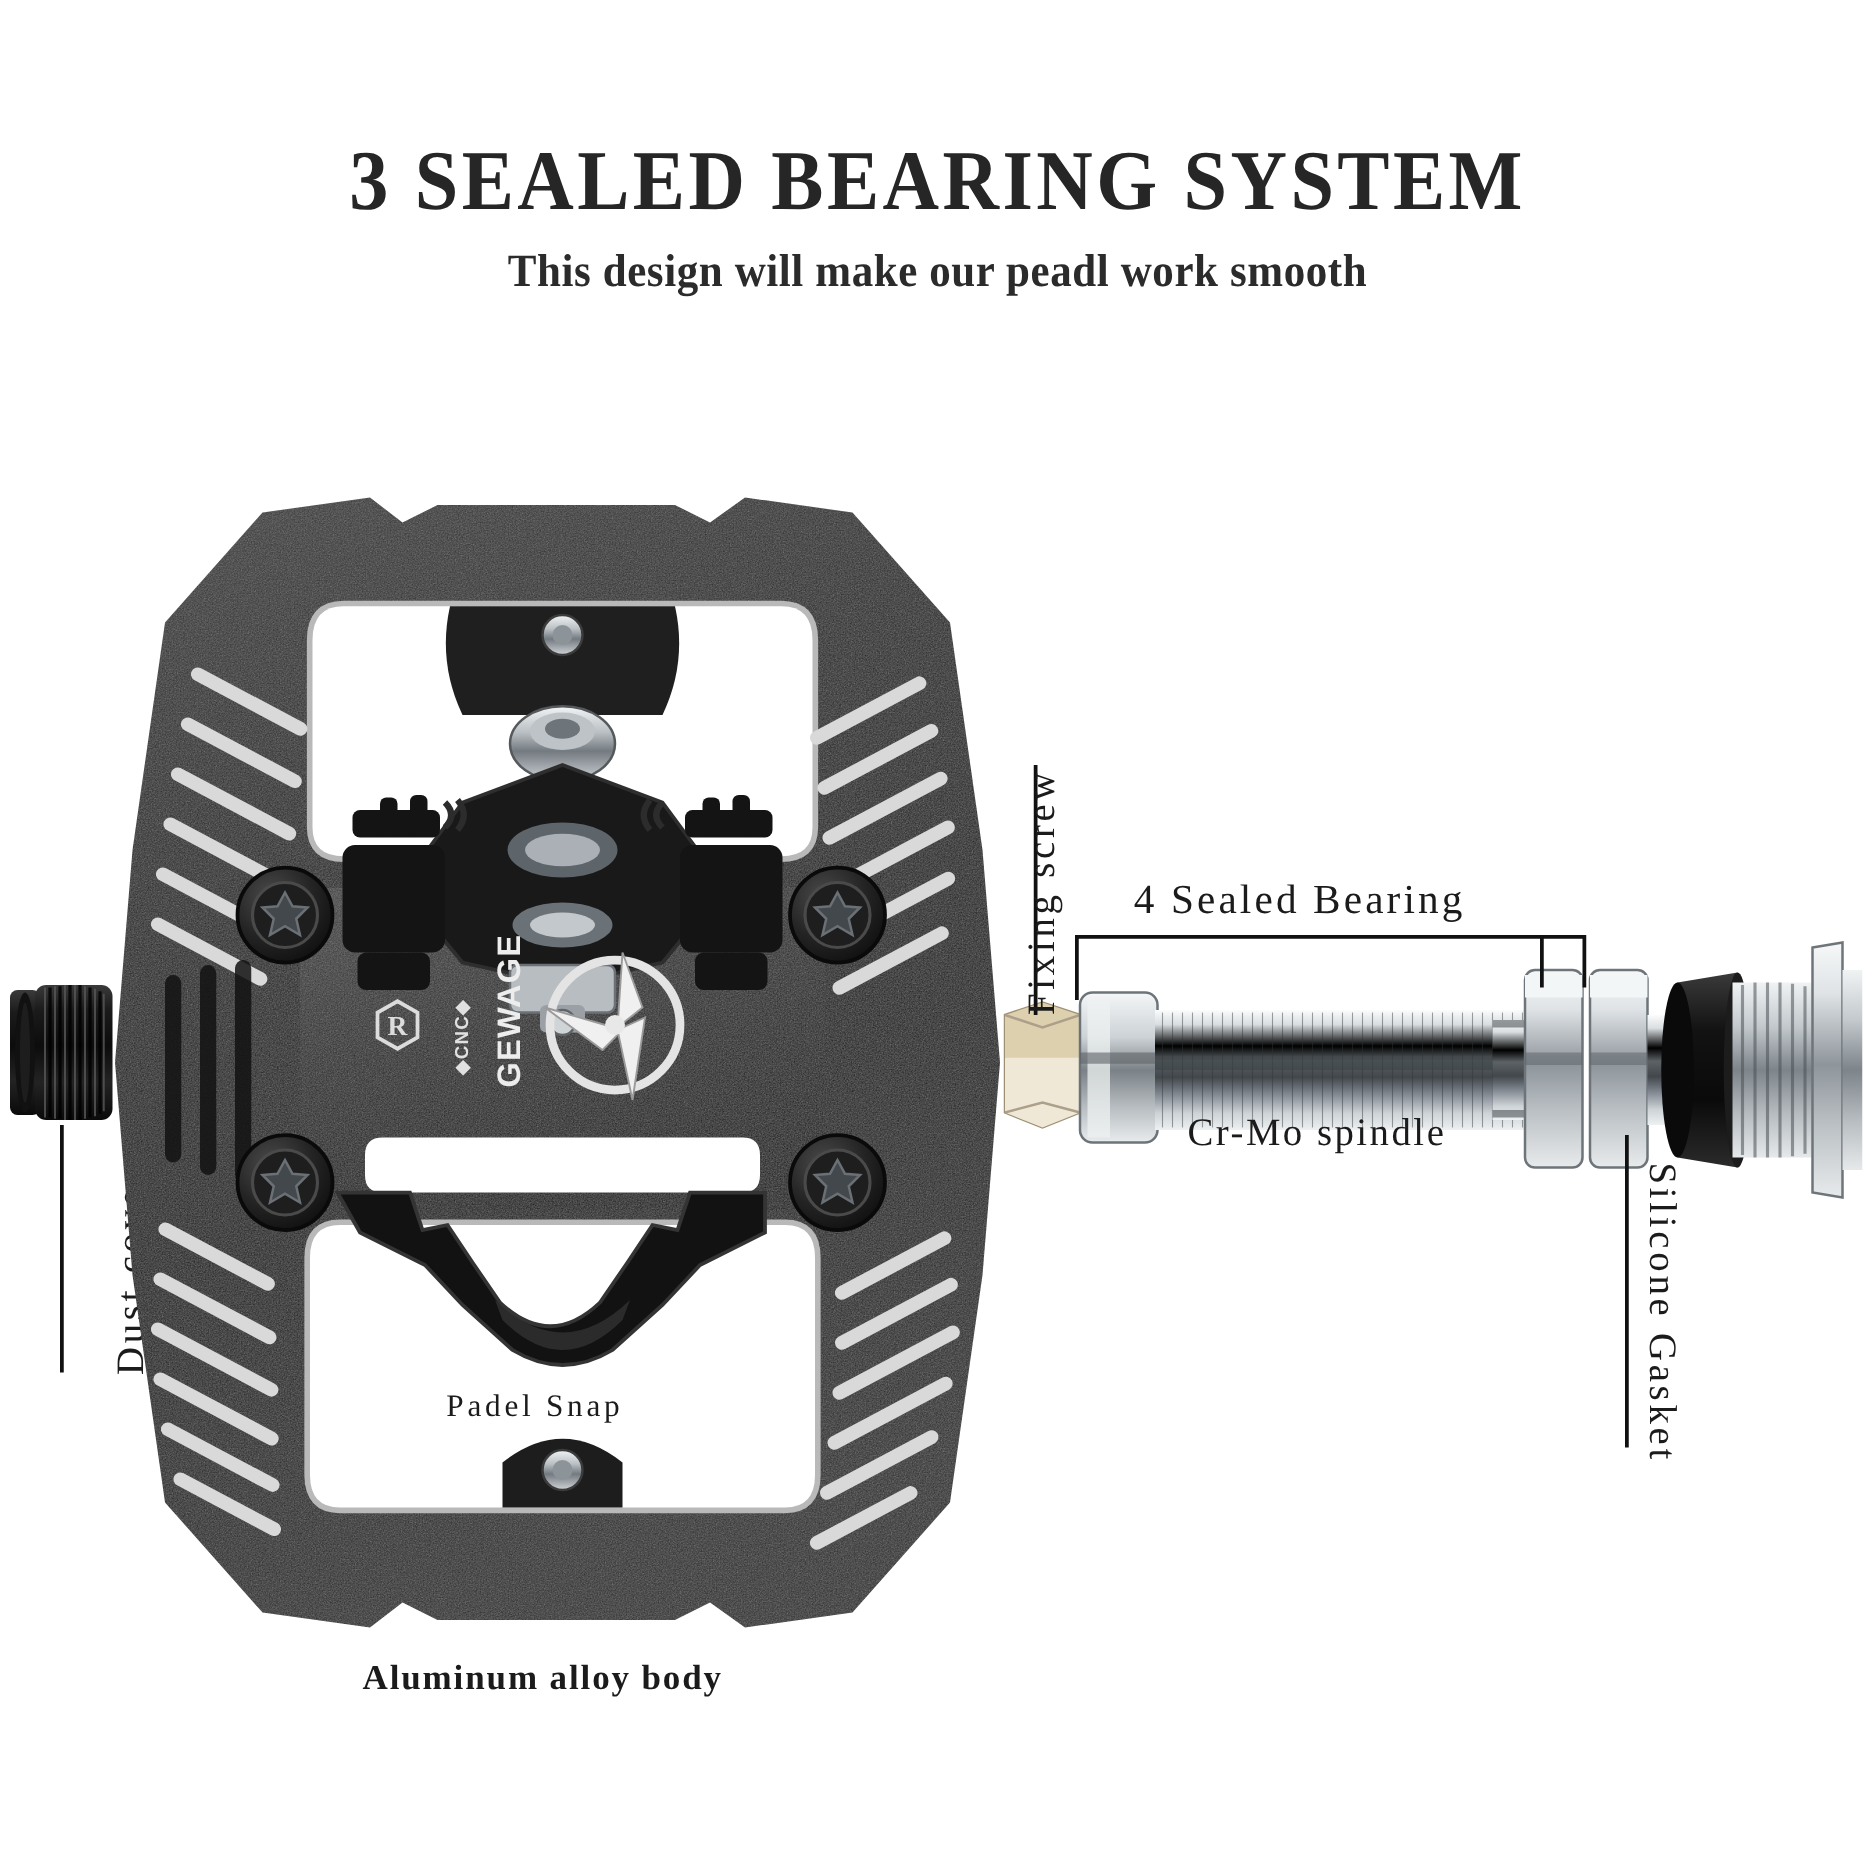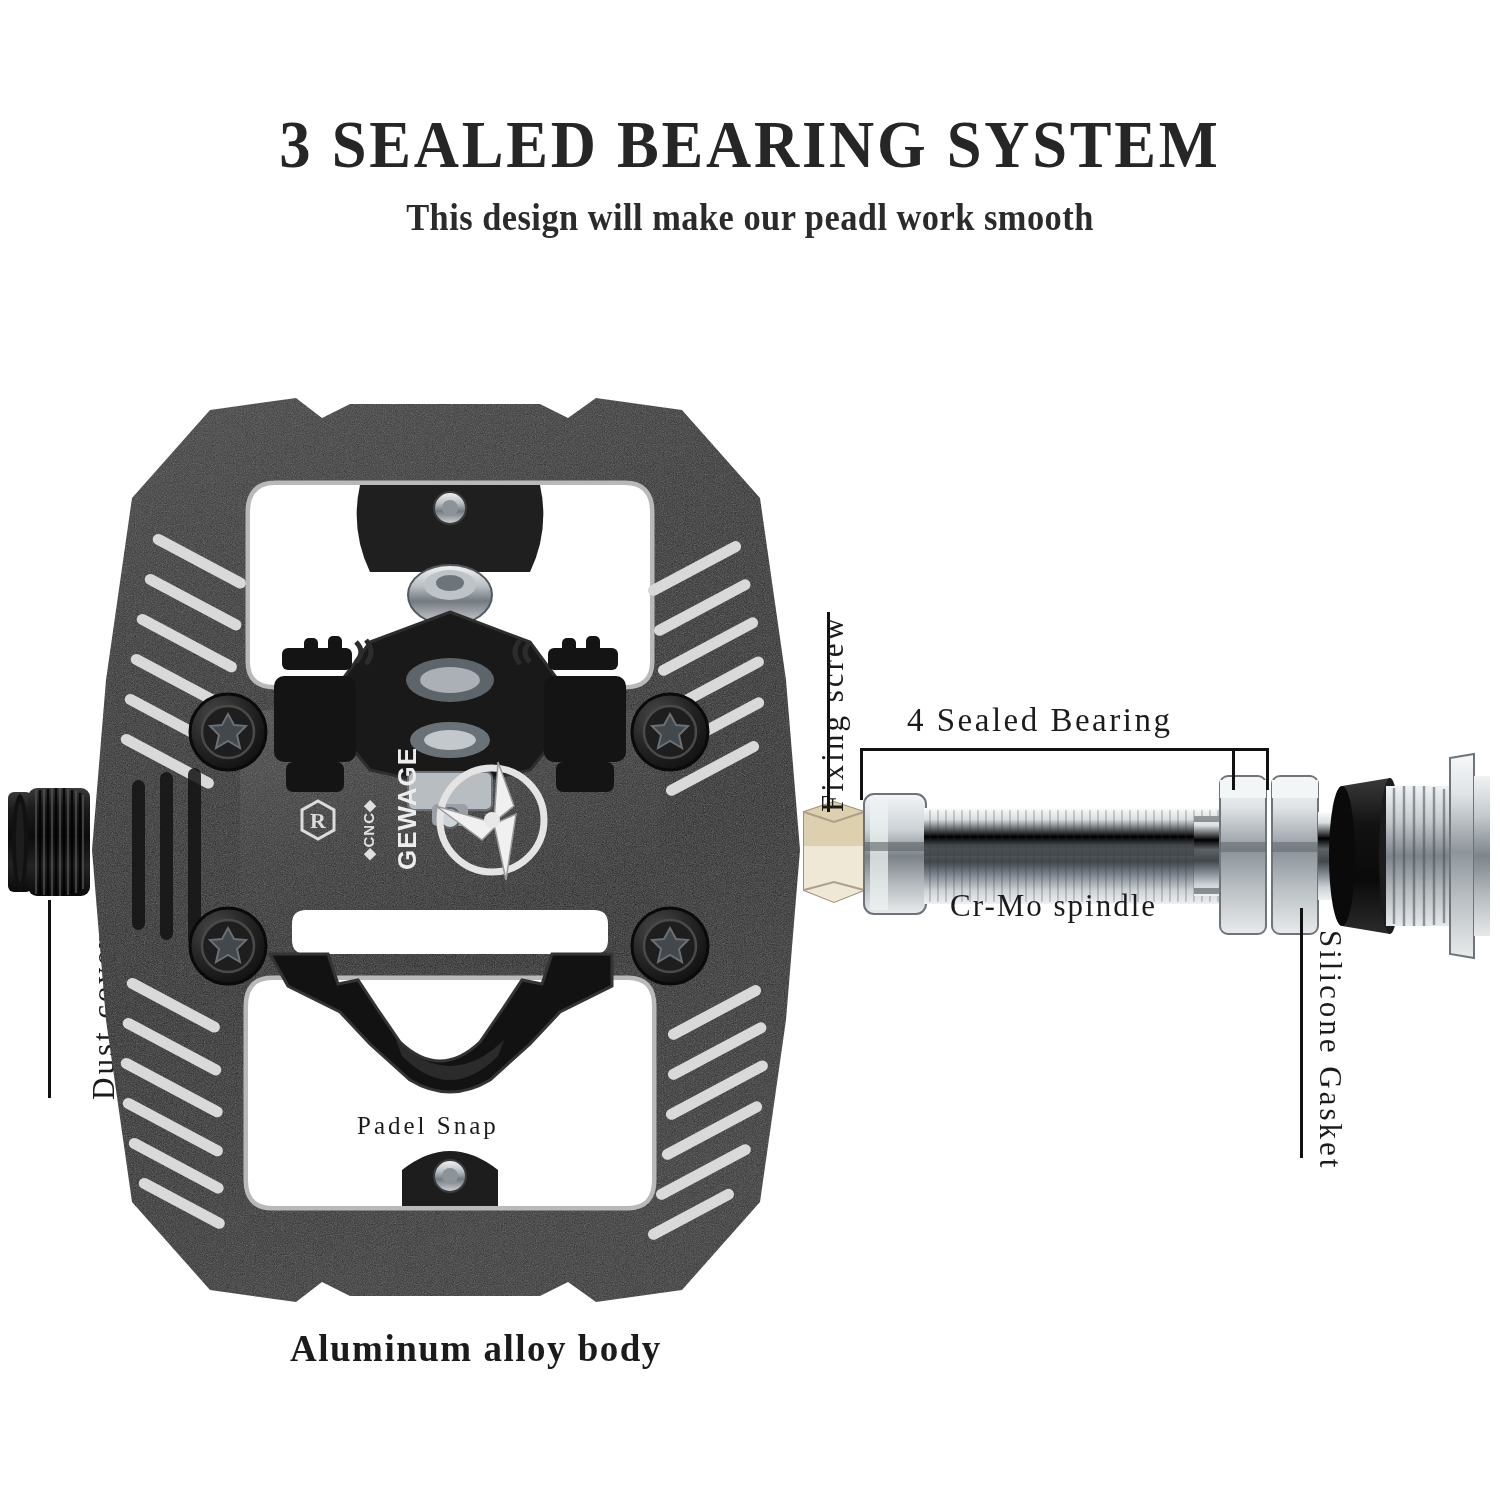--- a/index.html
+++ b/index.html
@@ -317,21 +317,21 @@
     <div class="on-pedal-text" style="left:332px; top:490px; transform-origin:0 0; transform:rotate(-90deg);
                 font-family:'Liberation Sans', sans-serif; font-size:26px; font-weight:700;
                 letter-spacing:1px; color:#ededed;">GEWAGE</div>
     <div class="on-pedal-text" style="left:300px; top:480px; transform-origin:0 0; transform:rotate(-90deg);
                 font-family:'Liberation Sans', sans-serif; font-size:15px; font-weight:700;
                 letter-spacing:1px; color:#e0e0e0;">◆CNC◆</div>
   </div>
 
   <div class="lbl" style="left:357px; top:1085px; font-size:25px; letter-spacing:3px;margin-top:27px;">Padel Snap</div>
 
-  <div class="lbl" style="left:290px; top:1327px; font-size:37px; font-weight:700; letter-spacing:1.5px;">Aluminum alloy body</div>
+  <div class="lbl" style="left:290px; top:1327px; font-size:28px; font-weight:700; letter-spacing:1.5px;">Aluminum alloy body</div>
 
   <div id="spindle-assembly">
     <svg width="700" height="620" viewBox="0 0 700 620">
       <defs>
         <linearGradient id="shaftg" x1="0" y1="0" x2="0" y2="1">
           <stop offset="0%" stop-color="#fbfcfc"></stop>
           <stop offset="12%" stop-color="#d9dee1"></stop>
           <stop offset="30%" stop-color="#9198 9d"></stop>
           <stop offset="42%" stop-color="#5c6266"></stop>
           <stop offset="56%" stop-color="#42474b"></stop>

